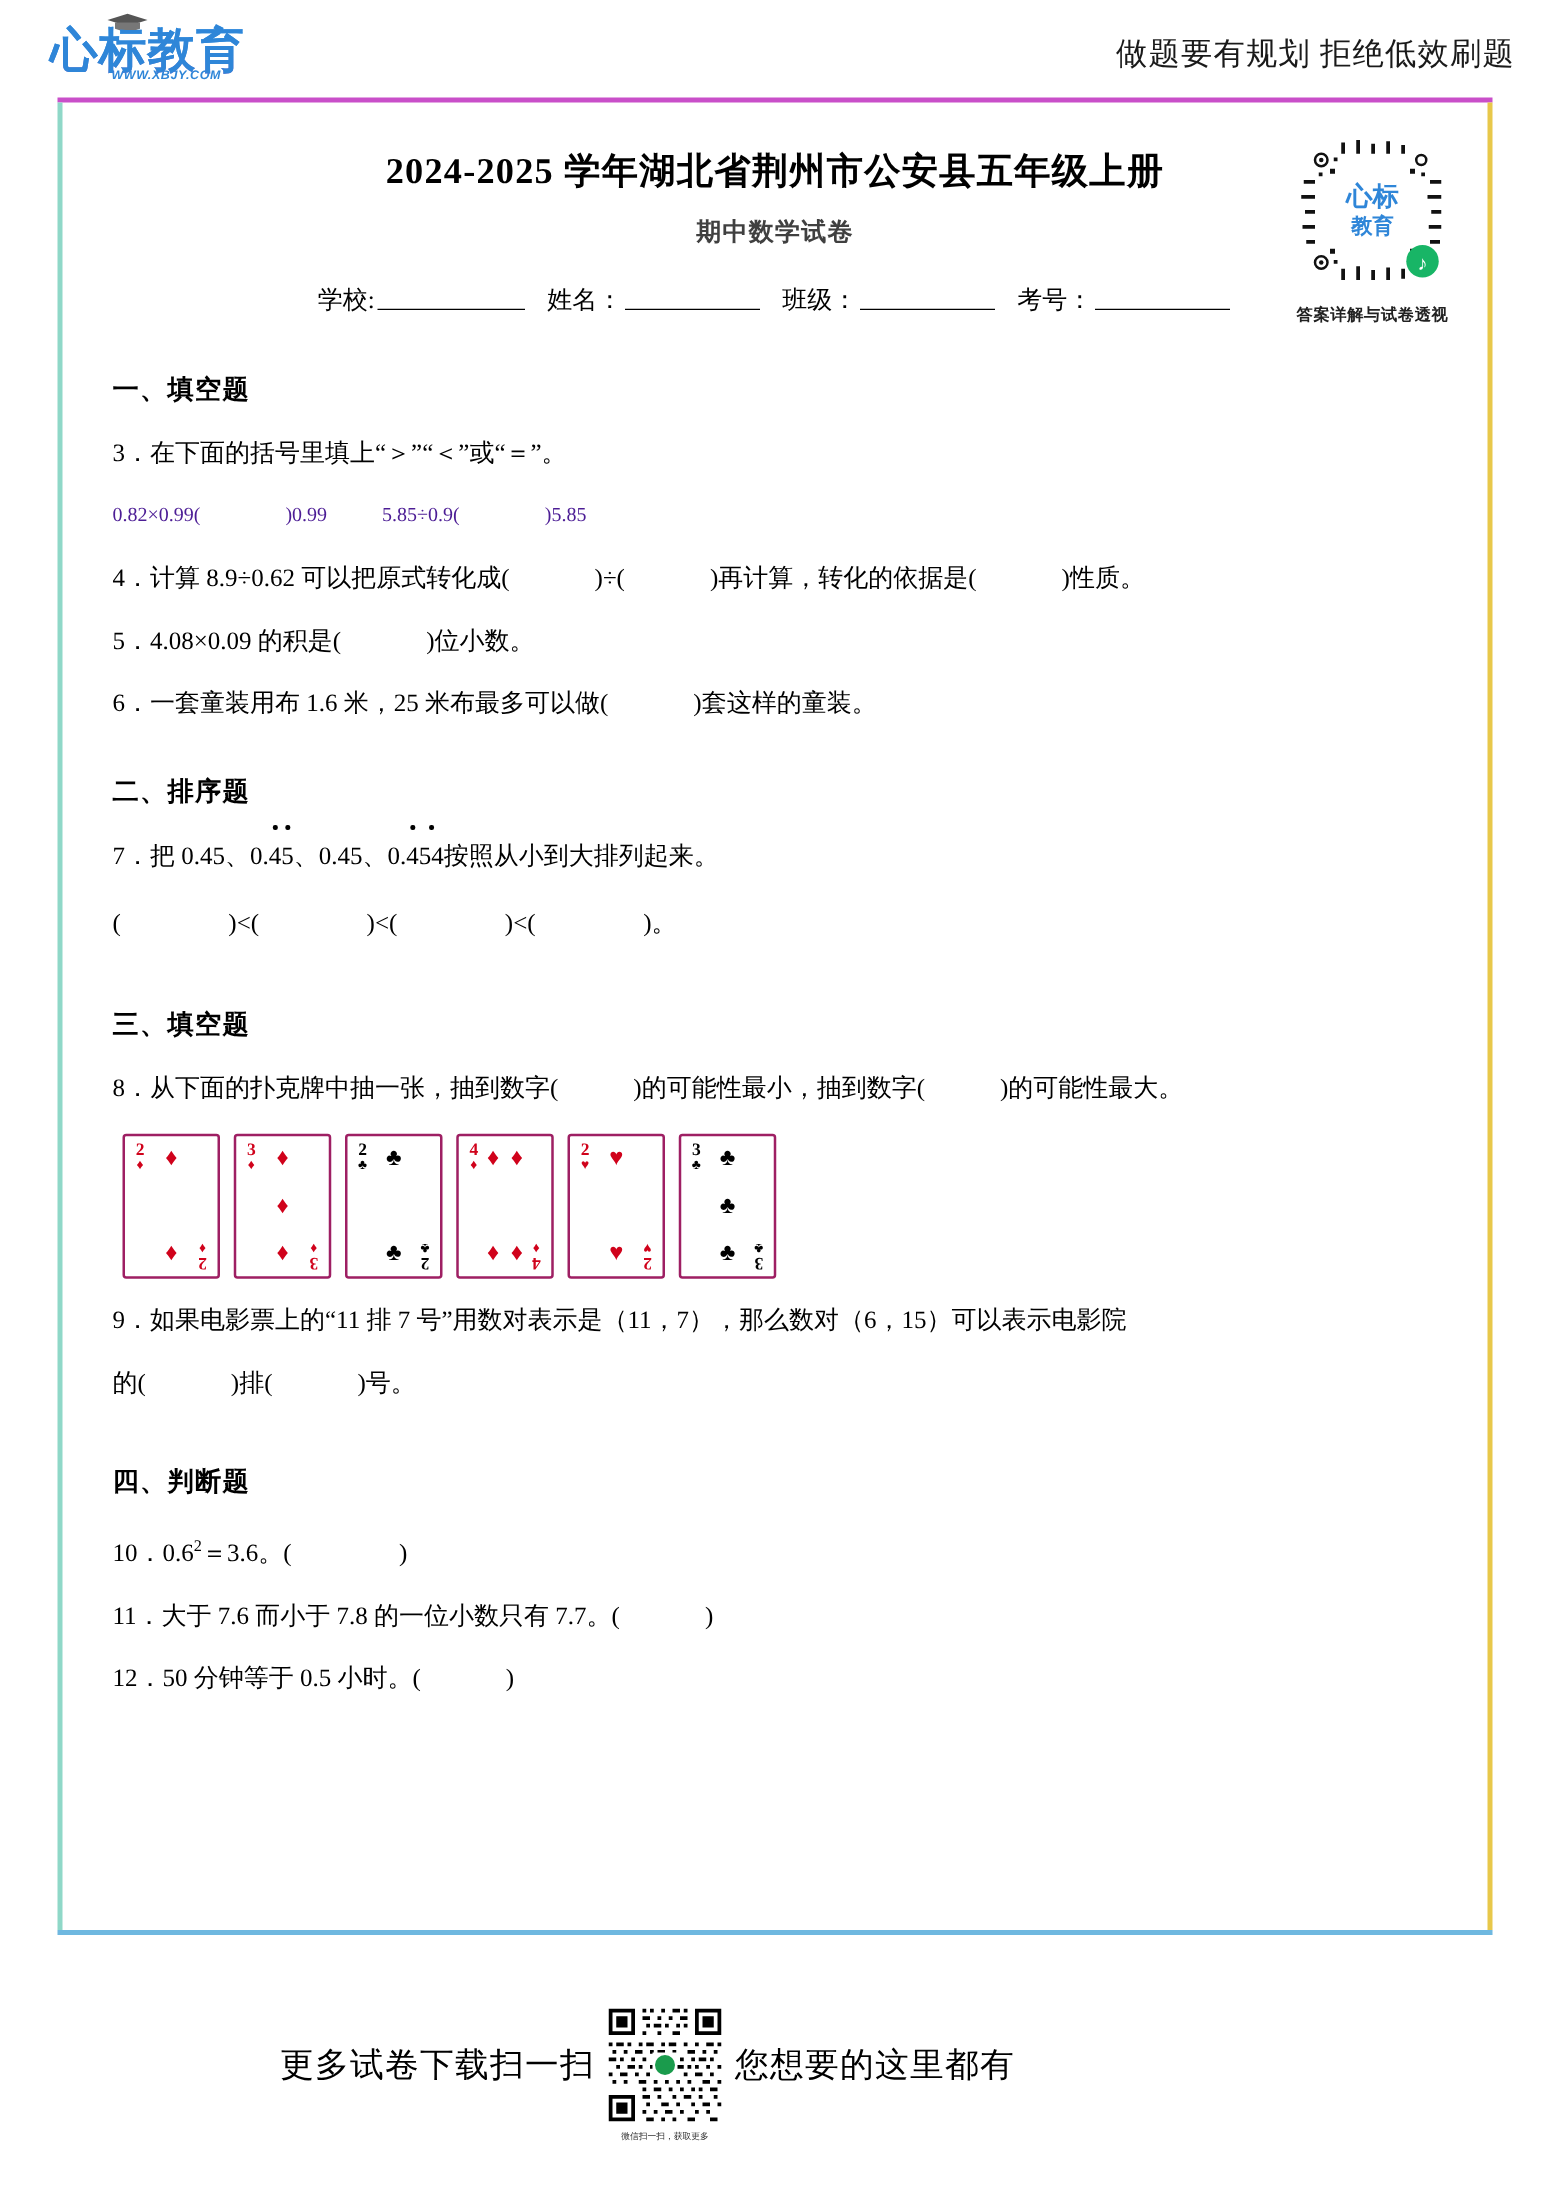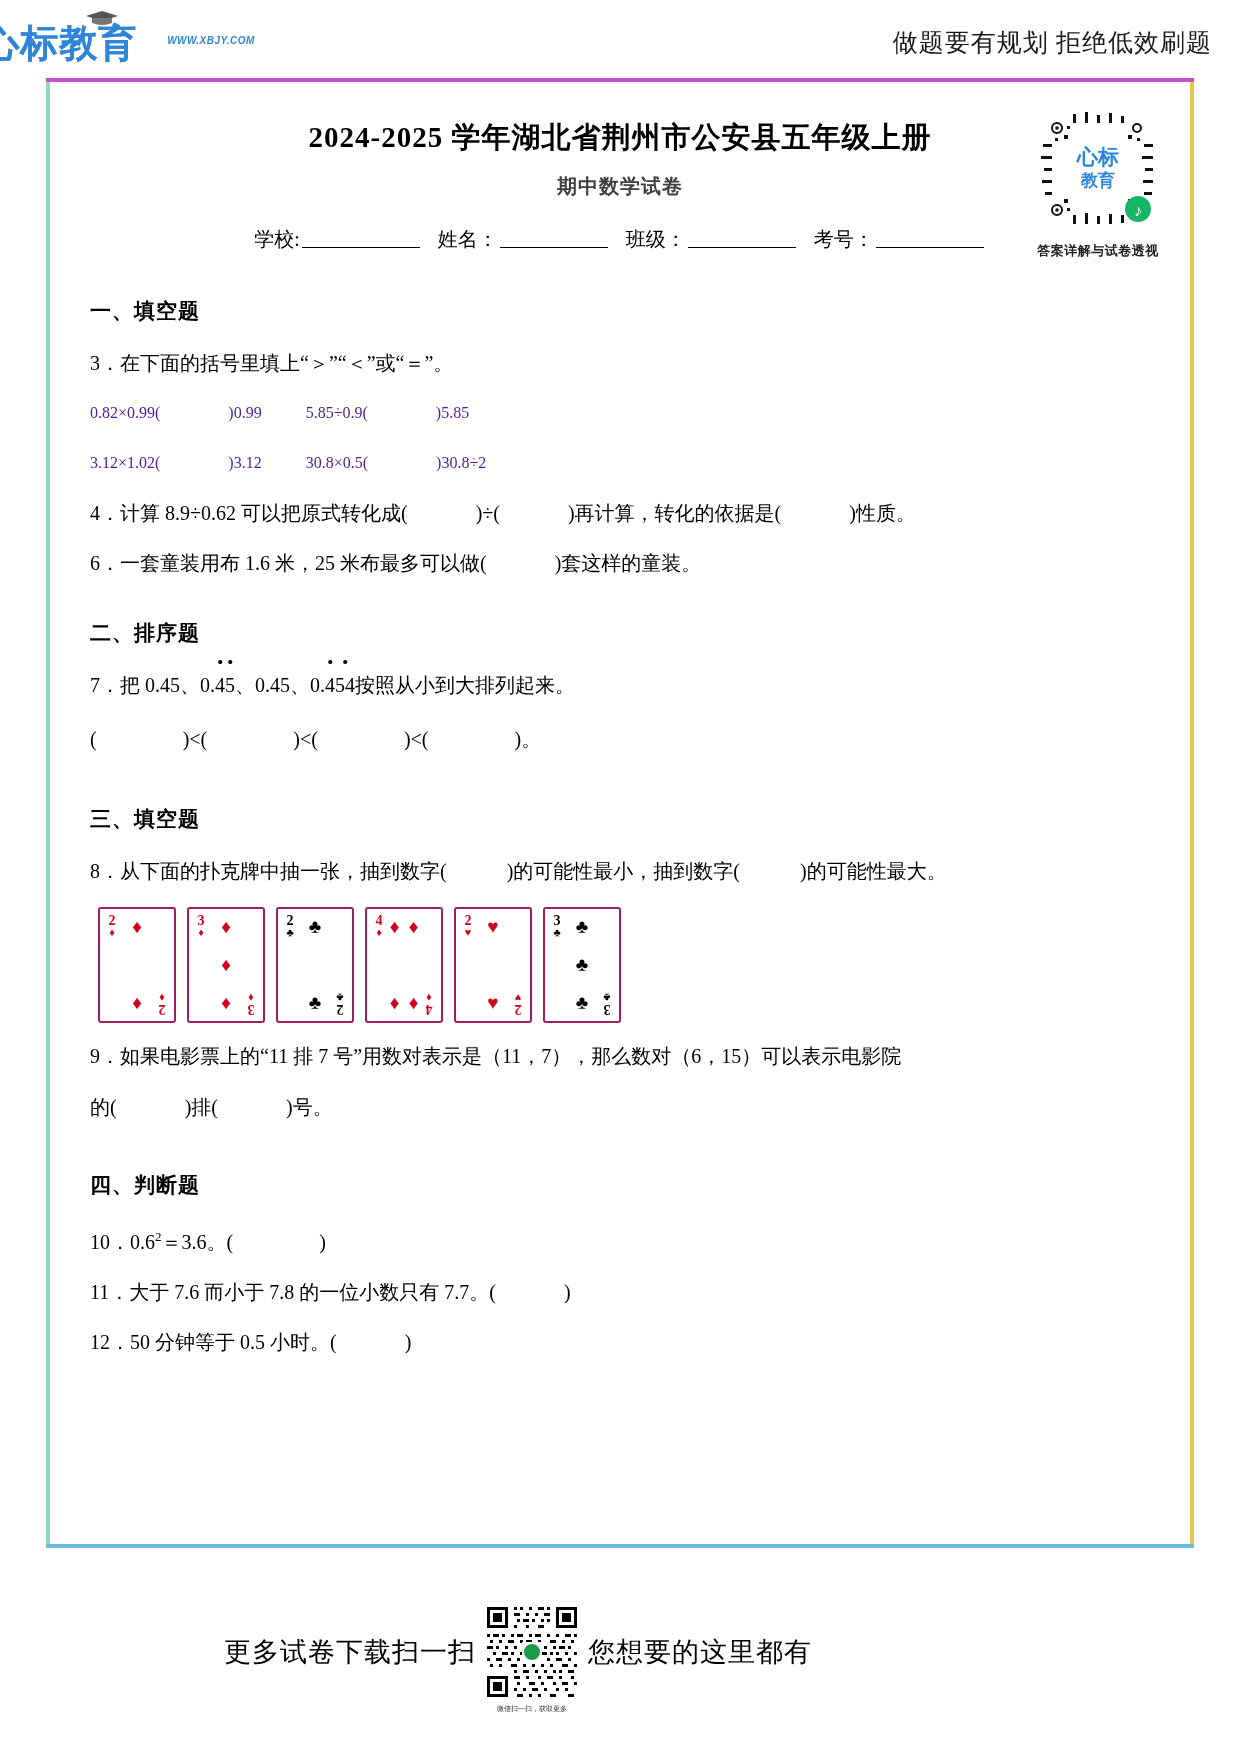--- a/index.html
+++ b/index.html
@@ -16,20 +16,21 @@
     position: absolute;
     top: 0; left: 0;
     width: 1240px;
     height: 80px;
   }
   .brand-logo {
     position: absolute;
     left: 28px; top: 16px;
     width: 180px; height: 54px;
     display: flex;
+    flex-direction: column;
     align-items: center;
     justify-content: center;
   }
   .brand-logo-text {
     font-family: "Liberation Sans", "DejaVu Sans", sans-serif;
     font-weight: bold;
     font-size: 38px;
     line-height: 40px;
     letter-spacing: 1px;
     background: linear-gradient(180deg,#3aa0ee 0%, #2a7fd4 55%, #9b59c8 100%);
@@ -371,28 +372,28 @@
 
 
     <div class="q">
       <span>3．</span><span>在下面的括号里填上“＞”“＜”或“＝”。</span>
     </div>
 
     <div class="sub">
       <span>0.82×0.99(</span><span class="gap-m"></span><span>)0.99</span><span class="spc-w"></span><span>5.85÷0.9(</span><span class="gap-m"></span><span>)5.85</span>
     </div>
 
-    <div class="sub">
-      <span>3.12×1.02(</span><span class="gap-m"></span><span>)3.12</span><span class="spc-w"></span><span>30.8×0.5(</span><span class="gap-m"></span><span>)30.8÷2</span>
-    </div>
 
     <div class="q">
       <span>4．</span><span>计算 8.9÷0.62 可以把原式转化成(</span><span class="gap-m"></span><span>)÷(</span><span class="gap-m"></span><span>)再计算，转化的依据是(</span><span class="gap-m"></span><span>)性质。</span>
     </div>
 
+    <div class="q">
+      <span>5．</span><span>4.08×0.09 的积是(</span><span class="gap-m"></span><span>)位小数。</span>
+    </div>
 
     <div class="q">
       <span>6．</span><span>一套童装用布 1.6 米，25 米布最多可以做(</span><span class="gap-m"></span><span>)套这样的童装。</span>
     </div>
 
     <div class="sec-head">二、排序题</div>
 
     <div class="q">
       <span>7．</span><span>把 0.45、</span><span><span>0.</span><span class="rd">4</span><span class="rd">5</span></span><span>、</span><span><span>0.45</span></span><span>、</span><span><span>0.</span><span class="rd">4</span><span class="rd">54</span></span><span>按照从小到大排列起来。</span>
     </div>

